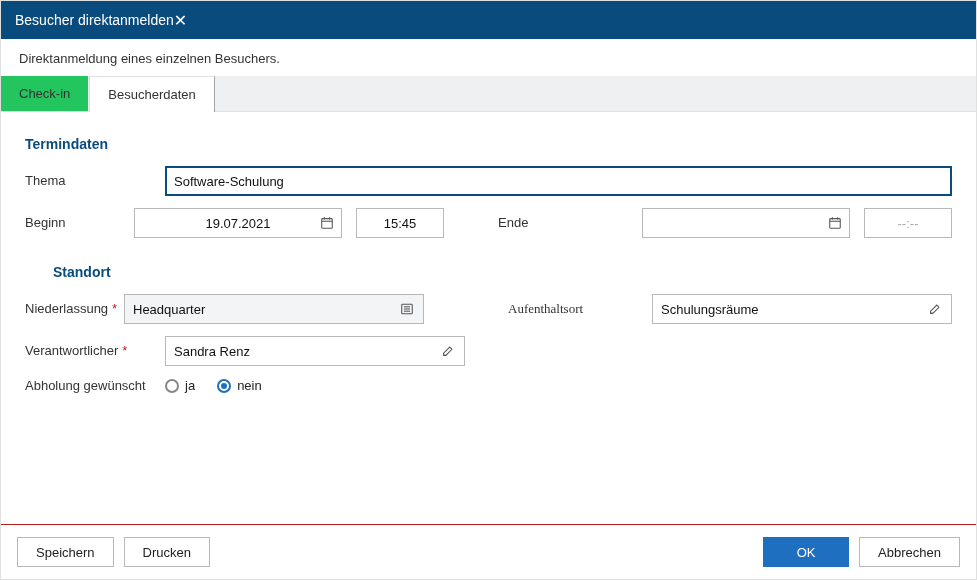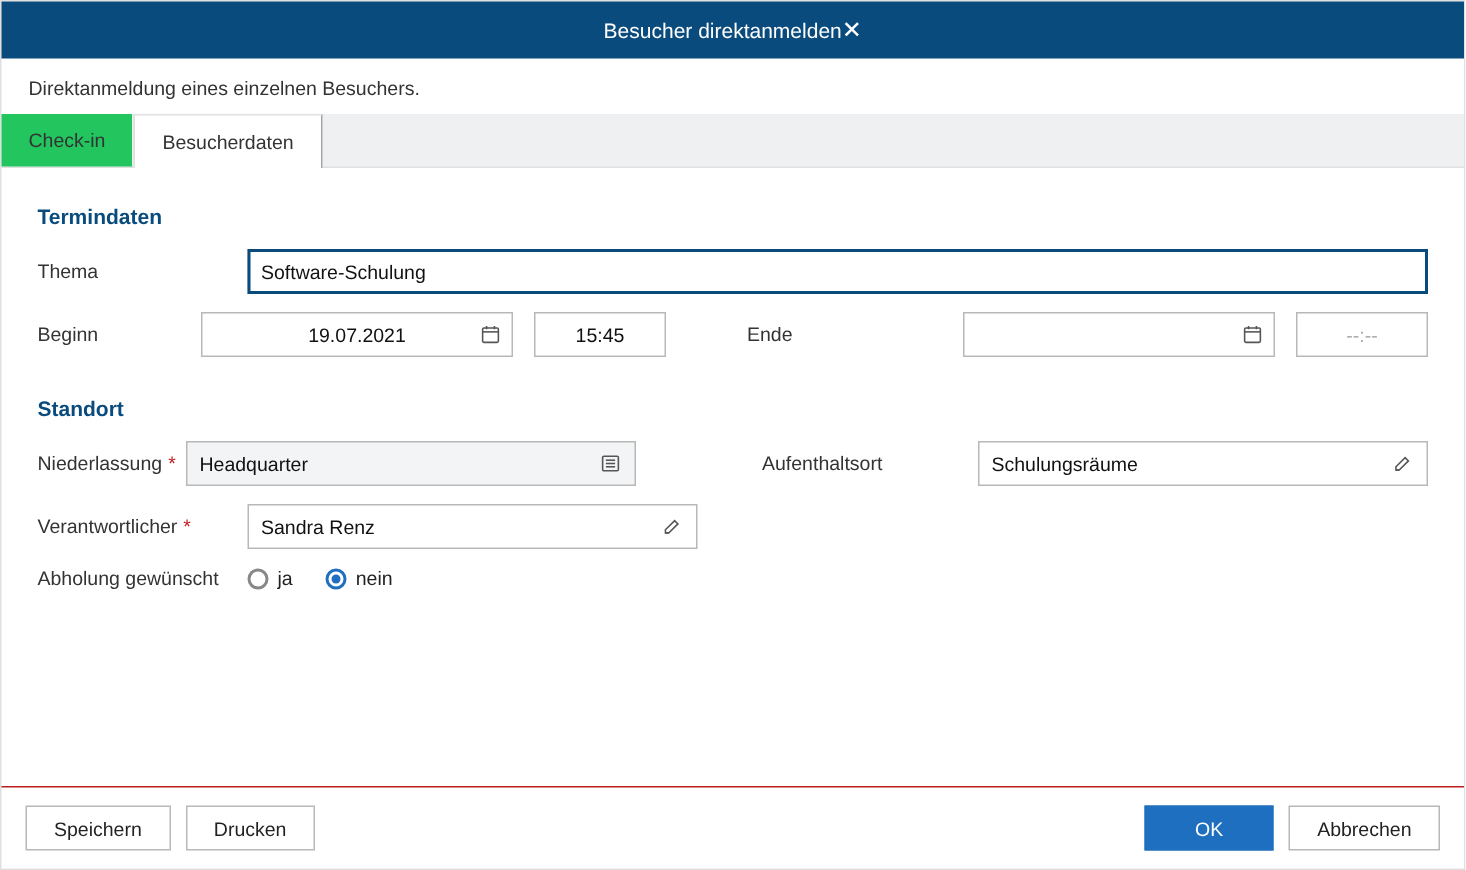--- a/index.html
+++ b/index.html
@@ -13,22 +13,22 @@
       overflow: hidden;
       position: relative;
     }
     .dialog { width: 977px; height: 580px; display: flex; flex-direction: column; border: 1px solid #e0e0e0; }
     .titlebar {
       background: #0a4b7d;
       color: #fff;
       height: 38px;
       display: flex;
       align-items: center;
-      justify-content: center;
-      padding: 0 32px;
+      justify-content: flex-start;
+      padding: 0 14px;
       font-size: 14px;
     }
     .titlebar .close { cursor: pointer; font-size: 16px; }
     .subtitle { padding: 12px 18px 10px 18px; color: #333; font-size: 13px; }
     .tabs {
       display: flex;
       background: #eef0f1;
       border-bottom: 1px solid #e0e0e0;
       padding-left: 0;
     }
@@ -51,21 +51,21 @@
       padding: 18px 24px 10px 24px;
       overflow: auto;
     }
     .section-title {
       color: #0a4b7d;
       font-weight: 600;
       font-size: 14px;
       margin-bottom: 14px;
       margin-top: 6px;
     }
-    .section-title.mt { margin-top: 26px; }
+    .section-title.mt { margin-top: 26px; margin-left: 28px; }
     .row { display: flex; align-items: center; margin-bottom: 12px; }
     .label { width: 140px; color: #333; display: flex; align-items: center; gap: 4px; line-height: 1.2; }
     .req { color: #c02020; }
     .field-area { flex: 1; display: flex; align-items: center; gap: 14px; }
     .input, .input-btn {
       border: 1px solid #b8b8b8;
       background: #fff;
       height: 30px;
       padding: 0 8px;
       font-size: 13px;
@@ -207,21 +207,21 @@
           <span class="icon">
             <svg viewBox="0 0 16 16">
                 <rect x="2" y="2.5" width="12" height="11" rx="1"></rect>
                 <line x1="4.5" y1="5.5" x2="11.5" y2="5.5"></line>
                 <line x1="4.5" y1="8" x2="11.5" y2="8"></line>
                 <line x1="4.5" y1="10.5" x2="11.5" y2="10.5"></line>
               </svg>
           </span>
         </div>
         <div style="width:56px;"></div>
-        <div class="label" style="width:130px;">Aufenthaltsort</div>
+        <div class="label" style="width:130px;font-family:Liberation Serif, serif;">Aufenthaltsort</div>
         <div class="input combo" style="flex:1;">
           <span class="txt">Schulungsräume</span>
           <span class="icon">
             <svg viewBox="0 0 16 16">
                 <path d="M3 13 L3 10.5 L10 3.5 L12.5 6 L5.5 13 Z"></path>
                 <line x1="3" y1="13" x2="5.5" y2="13"></line>
               </svg>
           </span>
         </div>
       </div>

